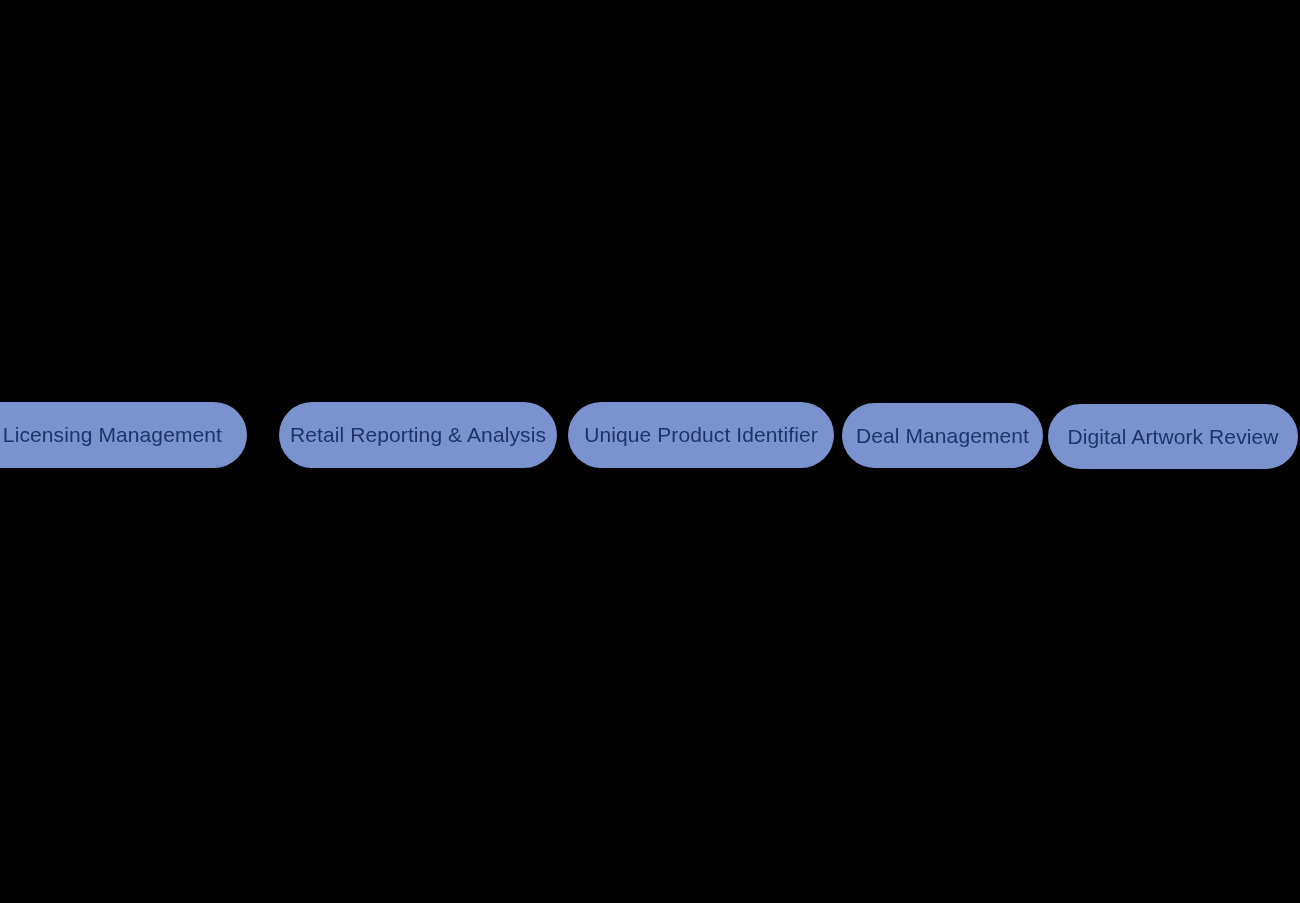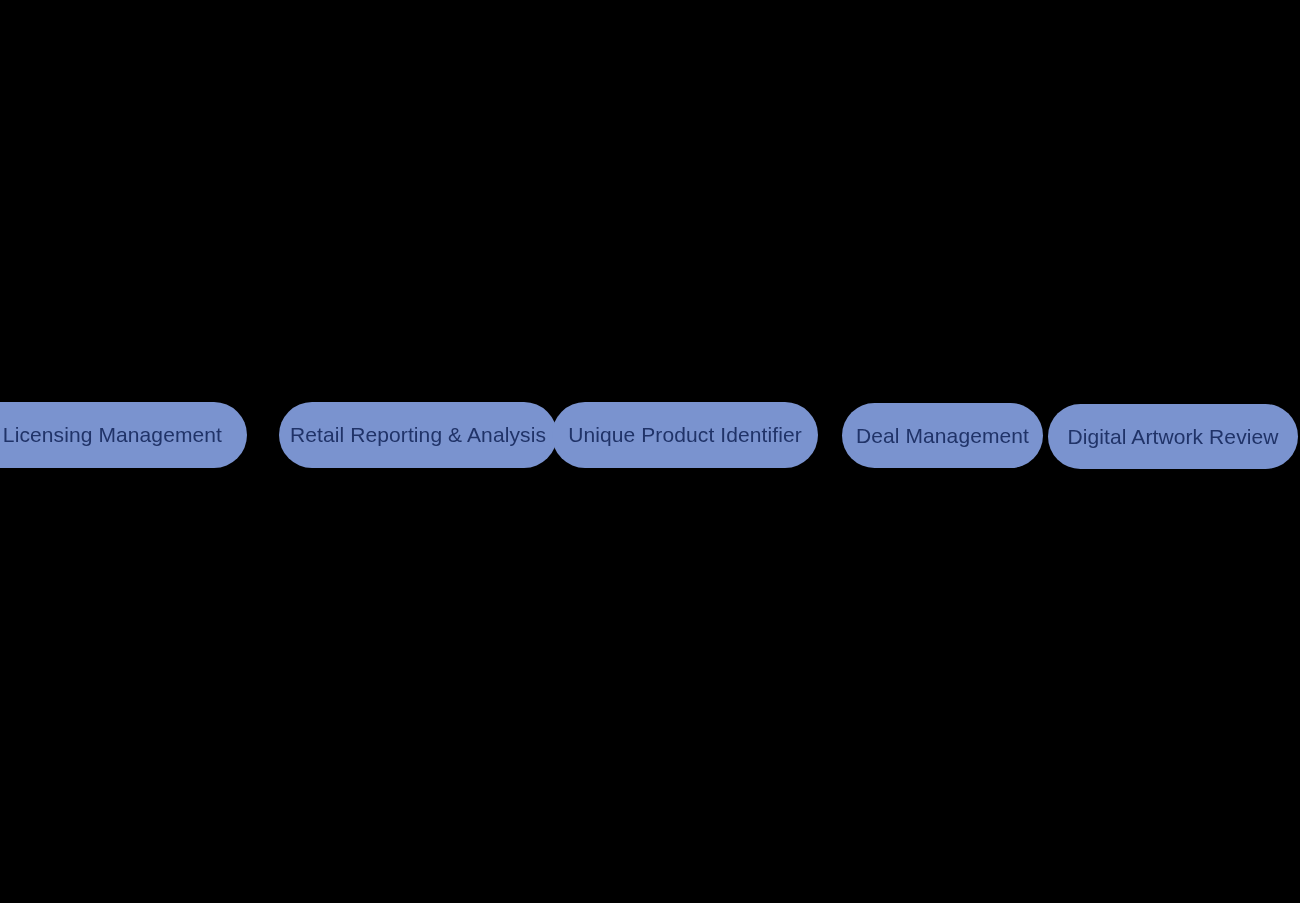--- a/index.html
+++ b/index.html
@@ -39,21 +39,21 @@
   }
   
   .chip-1 {
     left: -130px;
     top: 402px;
     width: 377px;
     justify-content: flex-end;
     padding-right: 25px;
   }
   .chip-2 { left: 279px;  top: 402px; width: 278px; }
-  .chip-3 { left: 552px;  top: 402px; width: 266px; }
+  .chip-3 { left: 568px;  top: 402px; width: 266px; }
   .chip-4 { left: 842px;  top: 403px; width: 201px; height: 65px; text-align: right; }
   .chip-5 { left: 1048px; top: 404px; width: 250px; height: 65px; }
 </style>
 </head>
 <body>
 
 <div class="stage">
   <div class="chip-row">
 
     <div class="chip chip-1">

